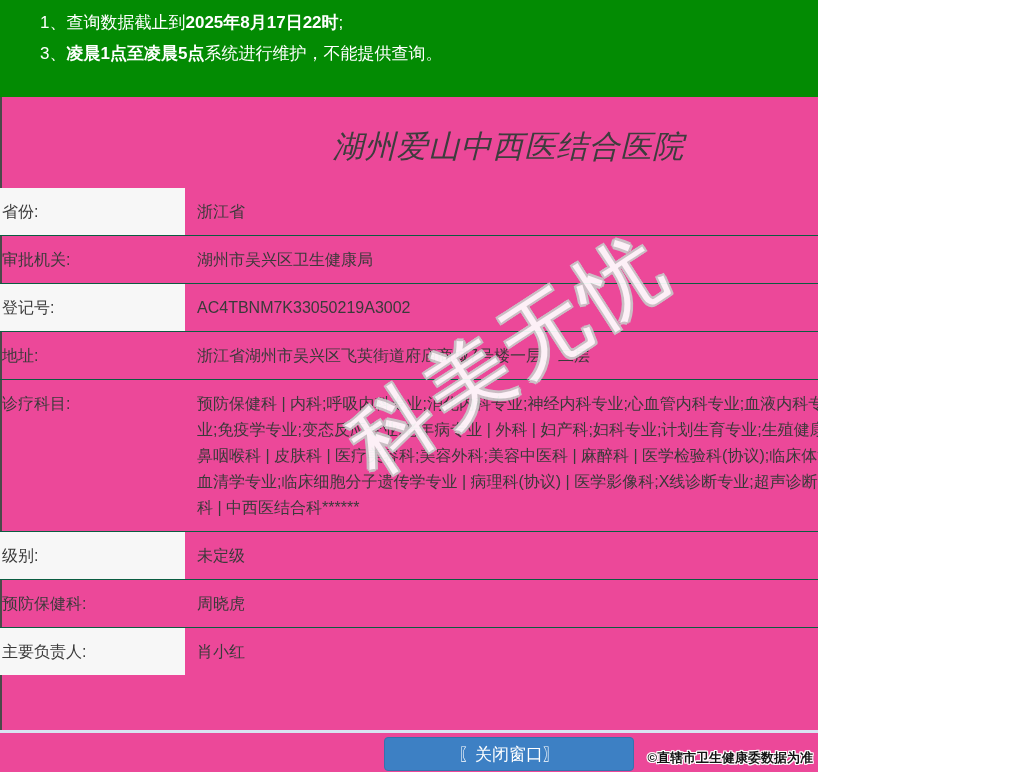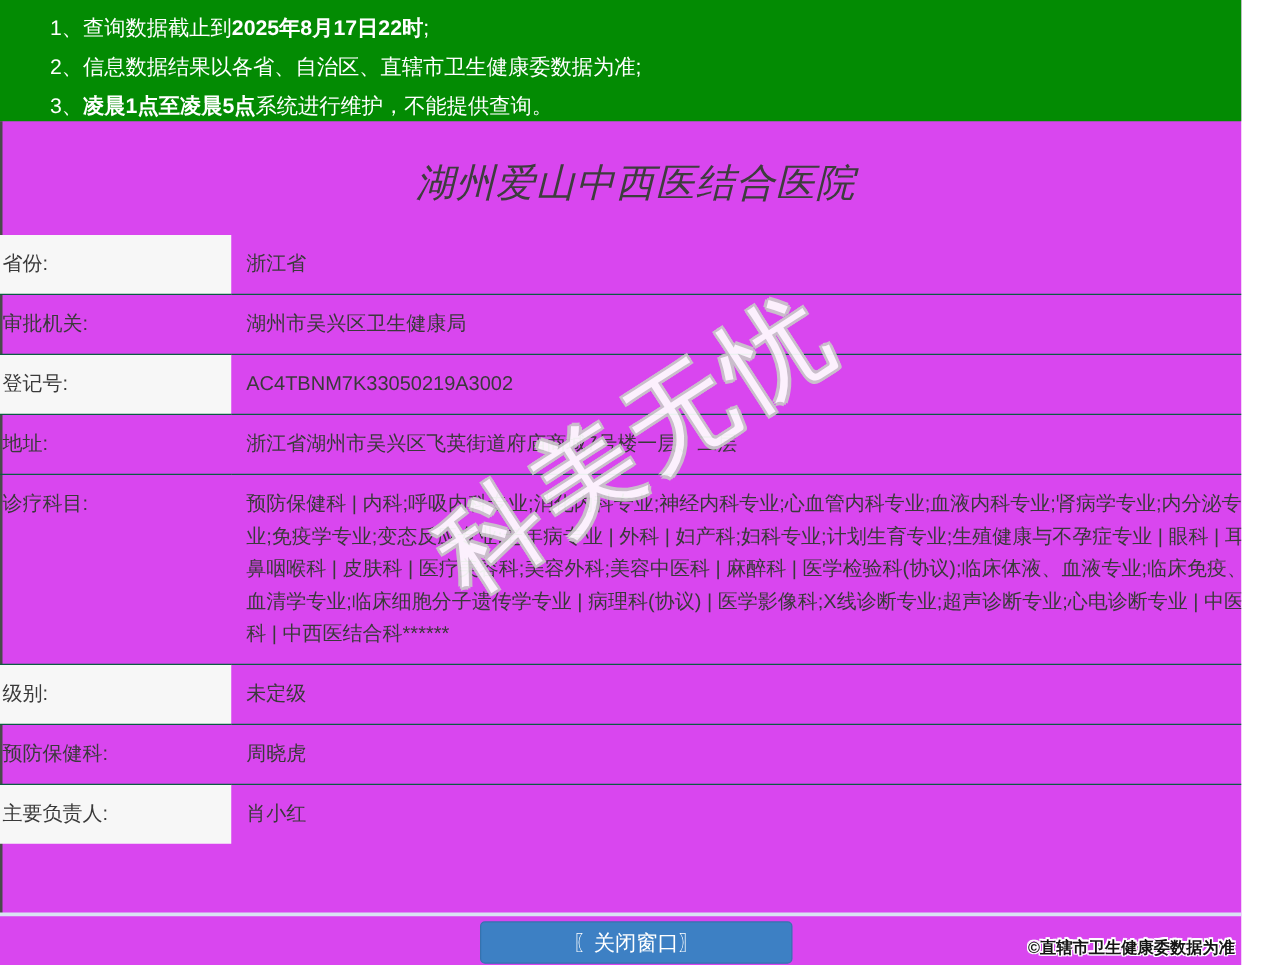--- a/index.html
+++ b/index.html
@@ -6,21 +6,21 @@
     --header-green:#038b03;
     --line-green:#0a5d41;
     --label-bg:#f7f7f7;
     --button-blue:#3d80c4;
     --text-dark:#3a3a3a;
     --footer-line:#d9e3f2;
   }
   *{margin:0;padding:0;box-sizing:border-box;}
   html,body{width:1017px;height:772px;overflow:hidden;background:#fff;
     font-family:"Liberation Sans","DejaVu Sans",sans-serif;}
-  .stage{position:relative;width:993px;height:772px;overflow:hidden;background:#d946ef;}
+  .stage{position:relative;width:818px;height:772px;overflow:hidden;background:#ec4899;}
 
   
   .notice{position:absolute;left:0;top:0;width:1017px;height:97px;
     background:var(--header-green);color:#fff;padding:7px 10px 0 40px;
     font-size:17px;line-height:31px;}
   .notice b{font-weight:700;}
 
   
   .page-title{position:absolute;left:0;top:126px;width:1017px;text-align:center;
     font-size:31px;color:#3d3d3d;font-weight:400;letter-spacing:1px;font-style:italic;}
@@ -54,21 +54,20 @@
     text-shadow:-1px -1px 0 #fff,1px -1px 0 #fff,-1px 1px 0 #fff,1px 1px 0 #fff,
       -1px 0 0 #fff,1px 0 0 #fff,0 -1px 0 #fff,0 1px 0 #fff;}
 </style>
 </head>
 <body>
 
 <div class="stage">
 
   <div class="notice">
     <div class="notice-line"><span>1、查询数据截止到</span><b>2025年8月17日22时</b><span>;</span></div>
-    <div class="notice-line"><span>2、信息数据结果以各省、自治区、直辖市卫生健康委数据为准;</span><b></b><span></span></div>
     <div class="notice-line"><span>3、</span><b>凌晨1点至凌晨5点</b><span>系统进行维护，不能提供查询。</span></div>
   </div>
 
   <div class="edge-line"></div>
 
   <h1 class="page-title">湖州爱山中西医结合医院</h1>
 
   <table class="info">
     <tbody>
       <tr class="shaded">

